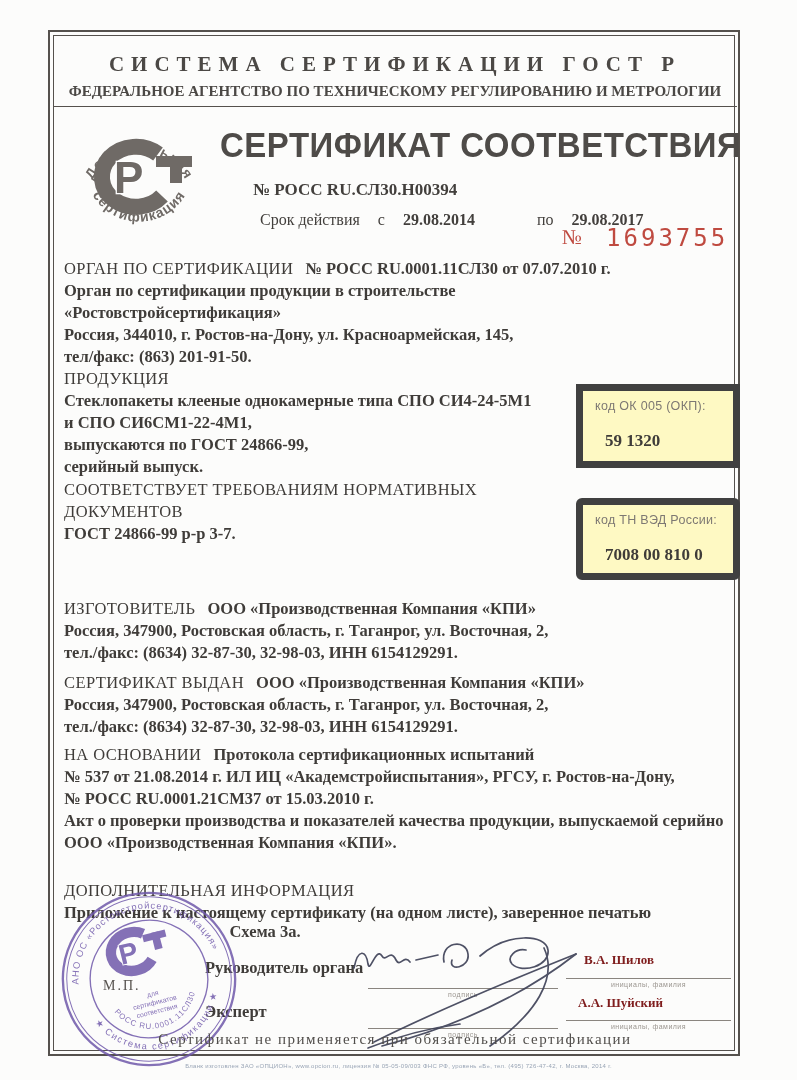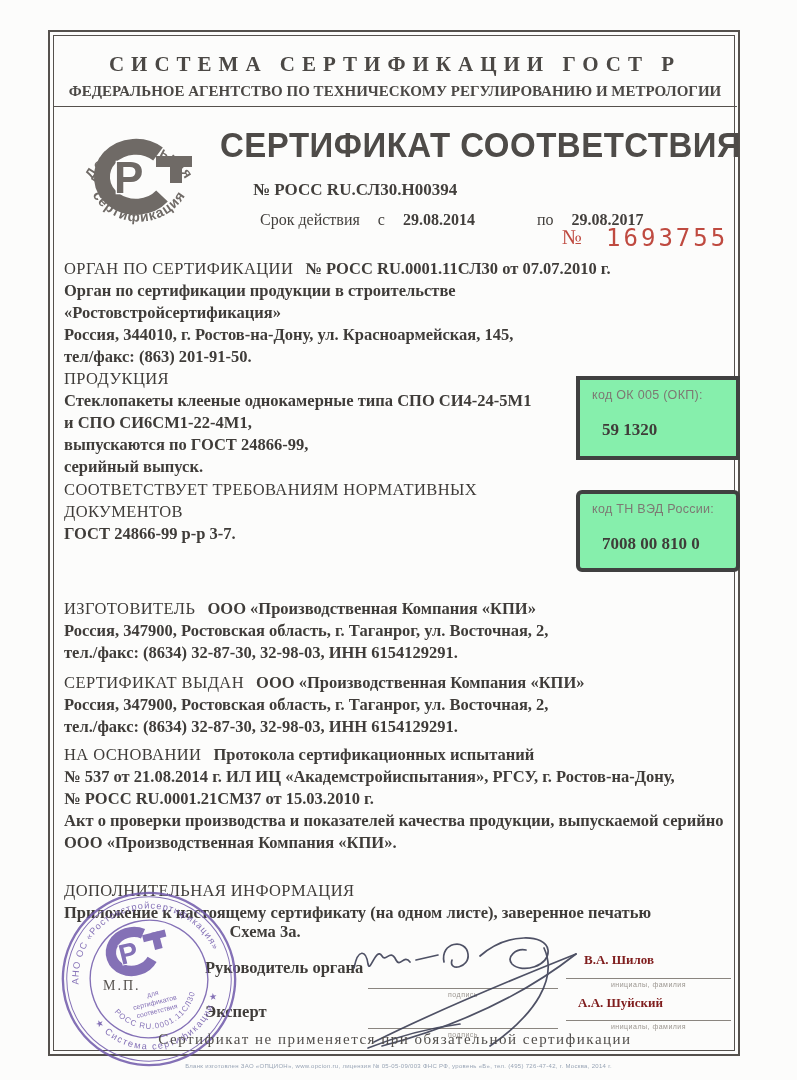--- a/index.html
+++ b/index.html
@@ -44,21 +44,21 @@
     font-family:"DejaVu Sans Mono",monospace;font-size:24px;letter-spacing:3px;
     vertical-align:-2px;
     margin-left:20px;
   }
   .sec{left:64px;width:676px;font-size:16.5px;line-height:22px;color:#3f3c39;}
   .sec .cap{font-weight:normal;letter-spacing:.4px;}
   .sec .val{font-weight:bold;margin-left:8px;}
   .sec .b{font-weight:bold;}
   .narrow{width:505px;}
   .codebox{
-    border:4px solid #404040;box-sizing:border-box;background:#86efac;
+    border:7px solid #404040;box-sizing:border-box;background:#fef9c3;margin-top:8px;
   }
   .codebox .cb-label{
     font-family:"Liberation Sans",sans-serif;font-size:12.5px;color:#7d7873;
     margin:8px 0 0 12px;letter-spacing:.3px;
   }
   .codebox .cb-value{font-size:17px;font-weight:bold;color:#3f3c39;margin:18px 0 0 22px;}
   .scheme{left:65px;top:922px;width:400px;text-align:center;font-size:16.5px;font-weight:bold;}
   .sig-role{left:205px;font-size:16.5px;font-weight:bold;color:#3f3c39;}
   .sig-name{font-size:13px;font-weight:bold;color:#7f1d1d;white-space:nowrap;}
   .u-line{border-bottom:1px solid #8a857f;height:0;}

